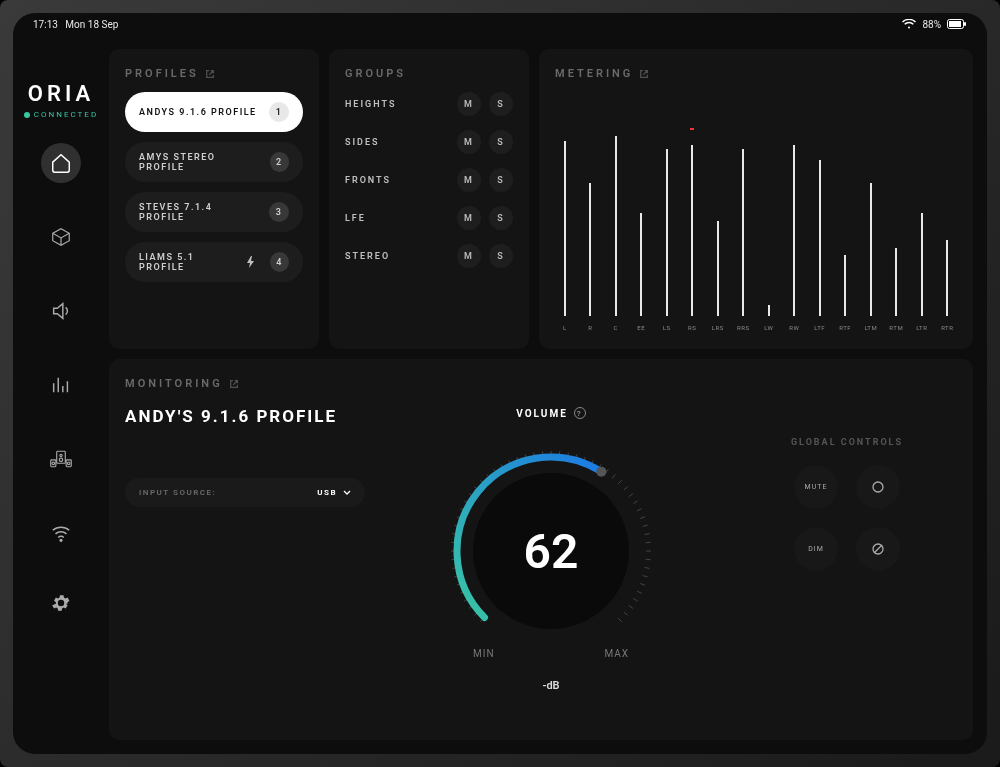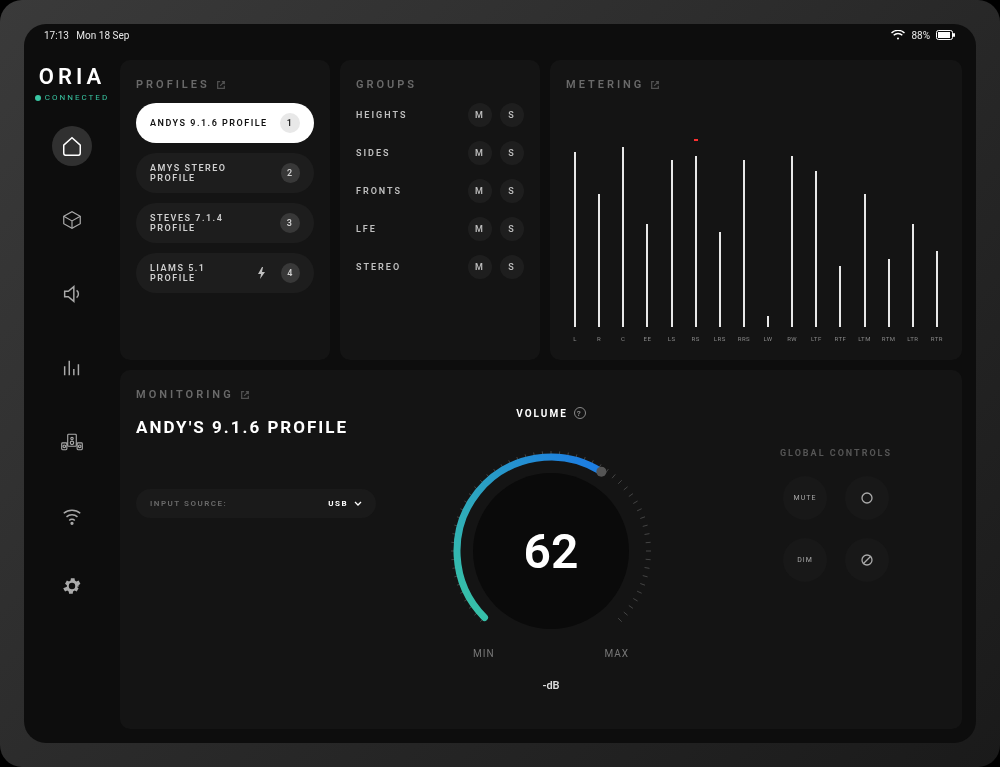--- a/index.html
+++ b/index.html
@@ -9,22 +9,22 @@
     color: #fff;
     width: 1000px;
     height: 767px;
     overflow: hidden;
     position: relative;
   }
   .bezel {
     position: absolute;
     inset: 0;
     background: linear-gradient(135deg, #3a3a3a, #1a1a1a);
-    border-radius: 22px;
-    padding: 24px;
+    border-radius: 8px;
+    padding: 13px;
   }
   .screen {
     background: #0d0d0d;
     border-radius: 22px;
     height: 100%;
     display: flex;
     flex-direction: column;
     overflow: hidden;
     position: relative;
   }
@@ -49,20 +49,21 @@
     display: flex;
     flex-direction: column;
     align-items: center;
     padding: 18px 6px;
   }
   .brand {
     font-size: 22px;
     font-weight: 600;
     letter-spacing: 4px;
     color: #fff;
+    margin-top: 28px;
   }
   .conn {
     font-size: 8px;
     letter-spacing: 2px;
     color: #39c6a3;
     margin-top: 4px;
     display: flex;
     align-items: center;
     gap: 4px;
   }

